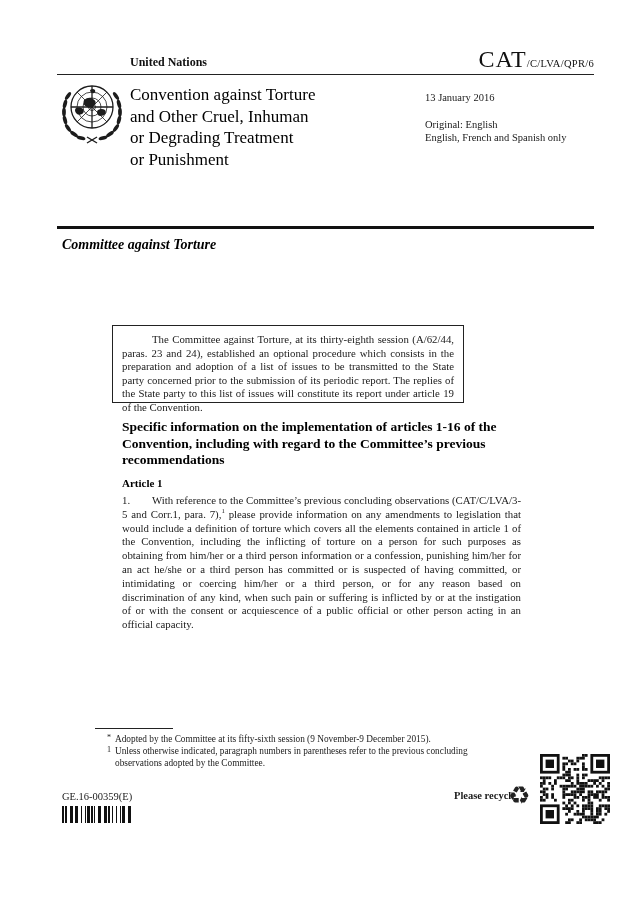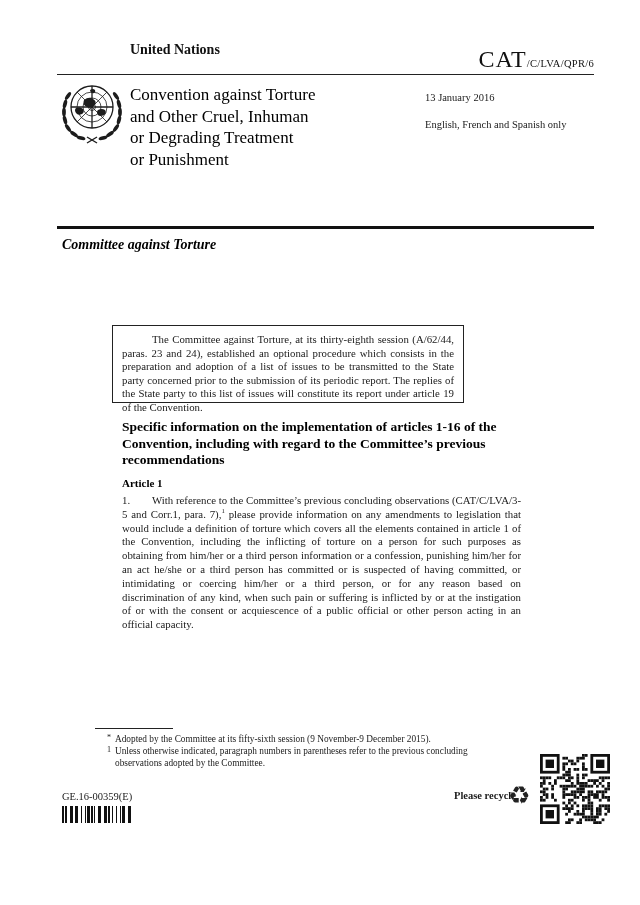--- a/index.html
+++ b/index.html
@@ -9,21 +9,21 @@
     width:640px; height:905px;
     background:#ffffff;
     margin:0 auto;
     font-family:"Liberation Serif", serif;
     color:#1a1a1a;
     overflow:hidden;
   }
   .abs { position:absolute; }
 
   
-  .org-name { left:130px; top:42px; font-size:14px; font-weight:bold; color:#111;text-align:right; }
+  .org-name { left:130px; top:55px; font-size:12px; font-weight:bold; color:#111;text-align:right; }
   .doc-symbol { right:46px; top:46px; text-align:right; color:#111; white-space:nowrap; }
   .doc-symbol .big { font-size:24px; letter-spacing:1px; }
   .doc-symbol .small { font-size:10.5px; letter-spacing:0.3px; }
   .rule-thin { left:57px; top:74px; width:537px; height:1.2px; background:#222; }
   .emblem { left:60px; top:80px; width:64px; height:68px; }
   .treaty-title {
     left:130px; top:84px; width:300px;
     font-size:17px; font-weight:normal; line-height:21.5px;
     white-space:pre-line; color:#000;
   }
@@ -138,20 +138,21 @@
   </div>
 
   <div class="abs treaty-title">Convention against Torture
 and Other Cruel, Inhuman
 or Degrading Treatment
 or Punishment</div>
 
   <div class="abs distr-block">
     <div>13 January 2016</div>
     <div class="gap"></div>
+    <div>Original: English</div>
     <div>English, French and Spanish only</div>
   </div>
 
   <div class="abs rule-thick"></div>
   <div class="abs committee">Committee against Torture</div>
 
   <div class="abs notice-box">
     <p>The Committee against Torture, at its thirty-eighth session (A/62/44, paras. 23 and 24), established an optional procedure which consists in the preparation and adoption of a list of issues to be transmitted to the State party concerned prior to the submission of its periodic report. The replies of the State party to this list of issues will constitute its report under article 19 of the Convention.</p>
   </div>
 

